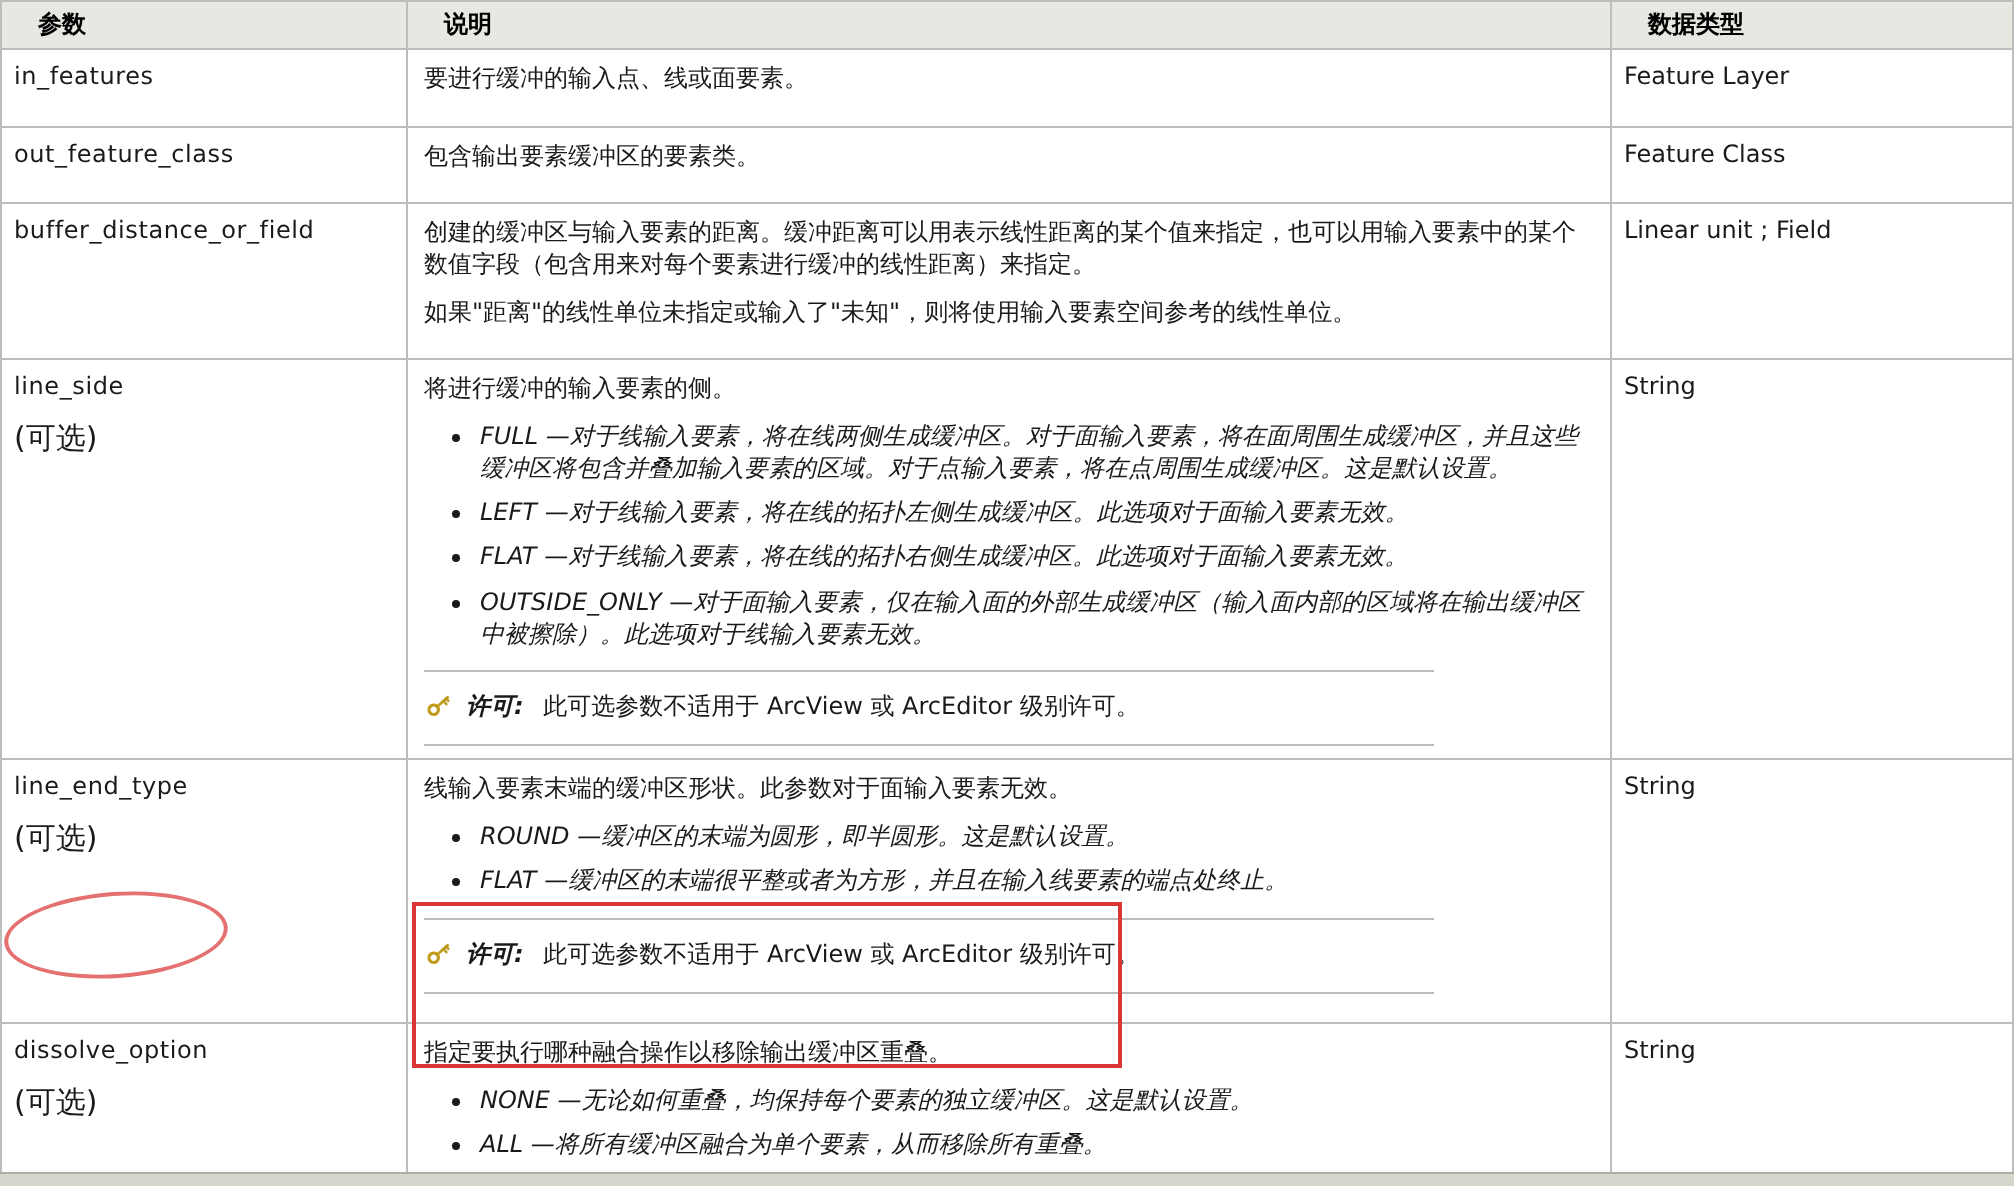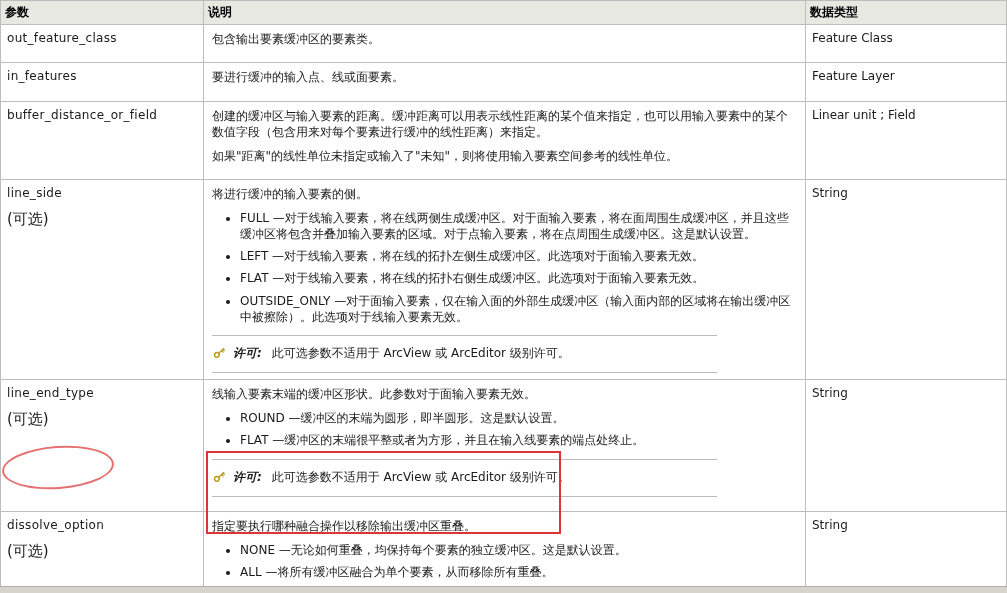--- a/index.html
+++ b/index.html
@@ -11,31 +11,31 @@
     border-collapse:collapse; table-layout:fixed; width:1006px;
     border:1px solid var(--border-outer,#9c9c9c);
   }
   table.params th, table.params td {
     border:1px solid var(--border-inner,#bdbdbd);
     vertical-align:top; overflow:hidden;
   }
   thead th {
     background:var(--header-bg,#e8e8e2);
     font-size:12px; font-weight:bold; text-align:left; color:#000;
-    padding:3px 4px; height:13px;
+    padding:3px 18px; height:13px;
     border-bottom:1px solid var(--border-outer,#9c9c9c);
   }
   td.param-cell { padding:5px 6px; font-size:12px; line-height:1.35; }
   td.desc-cell  { padding:6px 8px; font-size:12px; line-height:1.35; }
   td.dtype-cell { padding:5px 6px; font-size:12px; line-height:1.35; }
   .param-name { letter-spacing:0.3px; }
   .param-note { margin-top:8px; font-size:15px; }
   .desc-p { margin:0 0 8px 0; }
   ul.opts { margin:2px 0 4px 0; padding-left:28px; list-style:disc; }
-  ul.opts li { margin:0 0 6px 0; }
+  ul.opts li { margin:0 0 6px 0;font-style:italic; }
   .license-note {
     width:505px; margin-top:10px; padding:9px 0 11px 0;
     border-top:1px solid #bcbcbc; border-bottom:1px solid #bcbcbc;
     display:flex; align-items:flex-start; gap:6px;
   }
   .license-label { font-weight:bold; white-space:nowrap;font-style:italic; }
   .key-wrap { flex:0 0 auto; width:15px; height:15px; }
   
   .red-ellipse {
     position:absolute; left:2px; top:446px; width:108px; height:39px;
@@ -63,36 +63,36 @@
     </colgroup>
     <thead>
       <tr>
           <th>参数</th>
           <th>说明</th>
           <th>数据类型</th>
         </tr>
     </thead>
     <tbody>
         <tr>
+          <td class="param-cell" style="height: 28px;">
+            <div class="param-name">in_features</div>
+          </td>
+          <td class="desc-cell">
+            <p class="desc-p">要进行缓冲的输入点、线或面要素。</p>
+          </td>
+          <td class="dtype-cell"><span>Feature Layer</span></td>
+        </tr>
+        <tr>
           <td class="param-cell" style="height: 27px;">
             <div class="param-name">out_feature_class</div>
           </td>
           <td class="desc-cell">
             <p class="desc-p">包含输出要素缓冲区的要素类。</p>
           </td>
           <td class="dtype-cell"><span>Feature Class</span></td>
-        </tr>
-        <tr>
-          <td class="param-cell" style="height: 28px;">
-            <div class="param-name">in_features</div>
-          </td>
-          <td class="desc-cell">
-            <p class="desc-p">要进行缓冲的输入点、线或面要素。</p>
-          </td>
-          <td class="dtype-cell"><span>Feature Layer</span></td>
         </tr>
         <tr>
           <td class="param-cell" style="height: 65px;">
             <div class="param-name">buffer_distance_or_field</div>
           </td>
           <td class="desc-cell">
             <p class="desc-p">创建的缓冲区与输入要素的距离。缓冲距离可以用表示线性距离的某个值来指定，也可以用输入要素中的某个数值字段（包含用来对每个要素进行缓冲的线性距离）来指定。</p>
             <p class="desc-p">如果"距离"的线性单位未指定或输入了"未知"，则将使用输入要素空间参考的线性单位。</p>
           </td>
           <td class="dtype-cell"><span>Linear unit ; Field</span></td>

